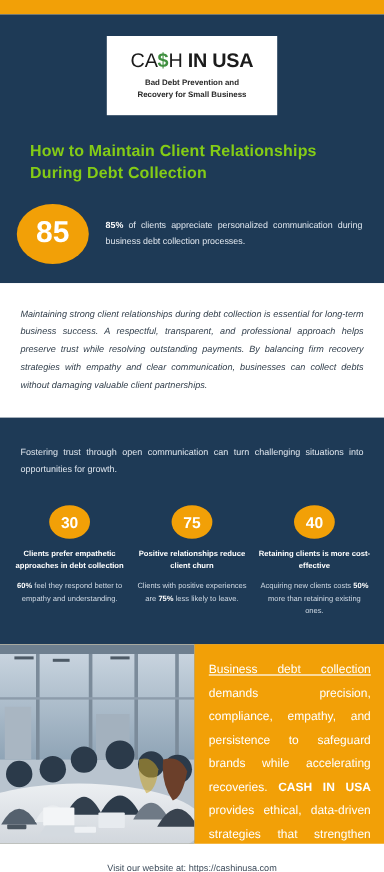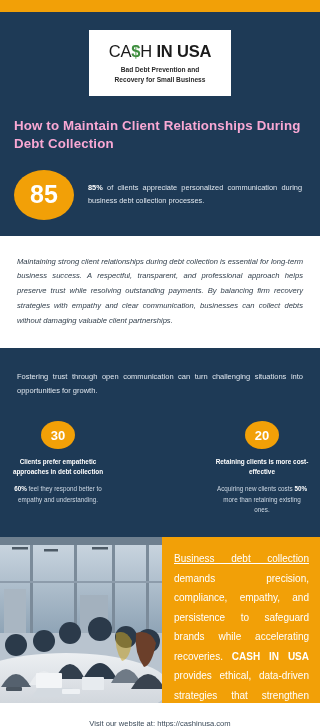--- a/index.html
+++ b/index.html
@@ -53,25 +53,26 @@
   .logo-tag {
     margin-top: 5px;
     font-size: 6.6px;
     color: #2a2a2a;
     line-height: 1.45;
     font-weight: 600;
   }
 
   .headline {
     margin-top: 21px;
-    color: #f9a8d4;
+    color: #84cc16;
     font-size: 13.3px;
     font-weight: 700;
     line-height: 1.32;
     letter-spacing: 0.15px;
+    margin-left: 11px;
   }
 
   
   .hero-stat {
     margin-top: 17px;
     display: flex;
     align-items: center;
     gap: 14px;
     padding-right: 4px;
   }
@@ -245,23 +246,28 @@
   </div>
 
   <div class="stats-band">
 
     <div class="stat">
       <div class="stat-circle">30</div>
       <div class="stat-title">Clients prefer empathetic approaches in debt collection</div>
       <div class="stat-desc"><b>60%</b><span> feel they respond better to empathy and understanding.</span></div>
     </div>
 
-
     <div class="stat">
-      <div class="stat-circle">20</div>
+      <div class="stat-circle">75</div>
+      <div class="stat-title">Positive relationships reduce client churn</div>
+      <div class="stat-desc"><span>Clients with positive experiences are </span><b>75%</b><span> less likely to leave.</span></div>
+    </div>
+
+    <div class="stat">
+      <div class="stat-circle">40</div>
       <div class="stat-title">Retaining clients is more cost-effective</div>
       <div class="stat-desc"><span>Acquiring new clients costs </span><b>50%</b><span> more than retaining existing ones.</span></div>
     </div>
   </div>
 
   <div class="media-band">
 
     <div class="photo">
       <svg viewBox="0 0 162 166" preserveAspectRatio="xMidYMid slice" aria-hidden="true">
         <defs>

